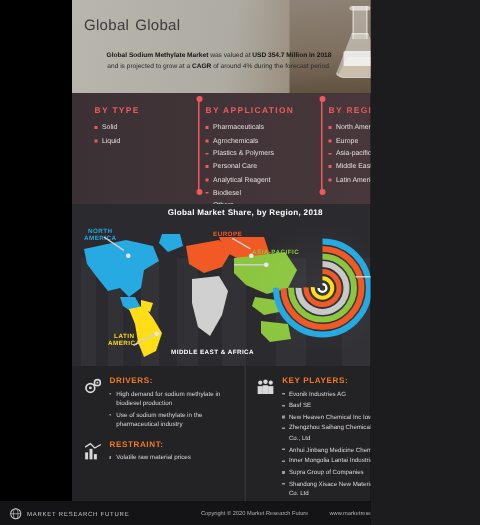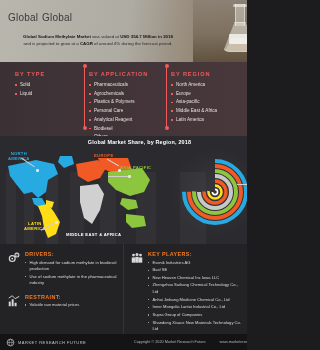--- a/index.html
+++ b/index.html
@@ -2,21 +2,21 @@
 <html><head>
 <meta charset="utf-8">
 <style>
   * { box-sizing: border-box; margin: 0; padding: 0; }
   html, body {
     width: 247px; height: 350px;
     font-family: "Liberation Sans", sans-serif;
     background: #1c1c1e;
     overflow: hidden;
   }
-  .page { position: relative; width: 279px; height: 350px; background: #000000; }
+  .page { position: relative; width: 279px; height: 350px; background: #000000; padding-left: 48px; }
 
   
   .header {
     position: relative; height: 62px; width: 100%;
     background: linear-gradient(100deg,#b9b6ae 0%,#aeaba2 46%,#9d9385 62%,#8d7f6b 78%,#6f5f4a 100%);
     overflow: hidden;
   }
   .header .wood {
     position: absolute; right: 0; top: 0; width: 86px; height: 62px;
     background: linear-gradient(180deg,#8c8175 0%,#7d6f5e 55%,#5d4d3b 100%);

